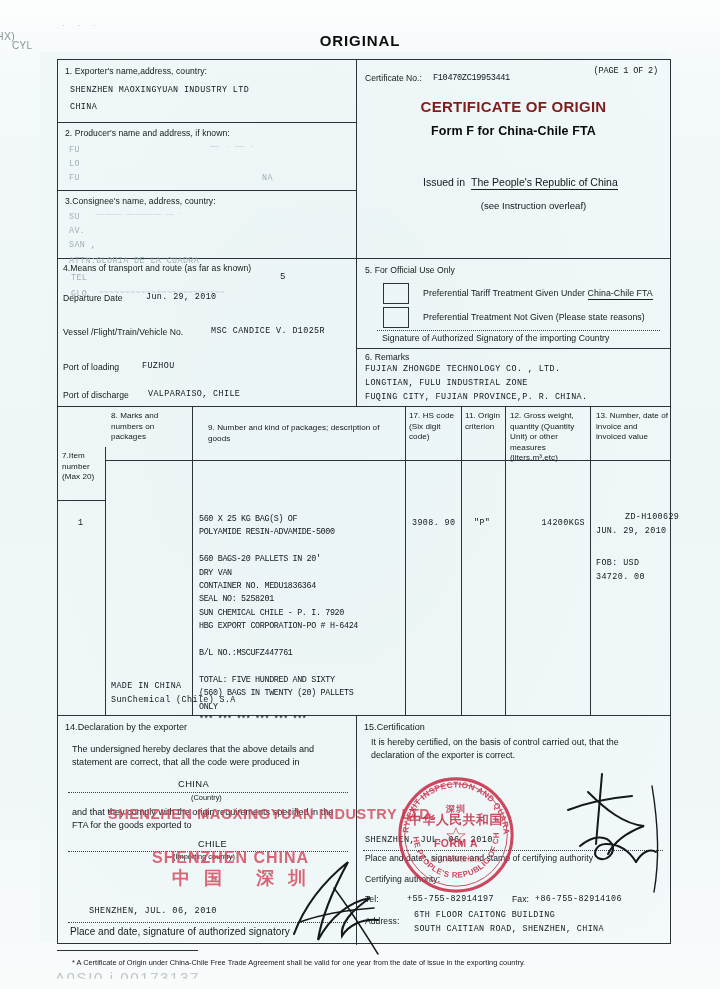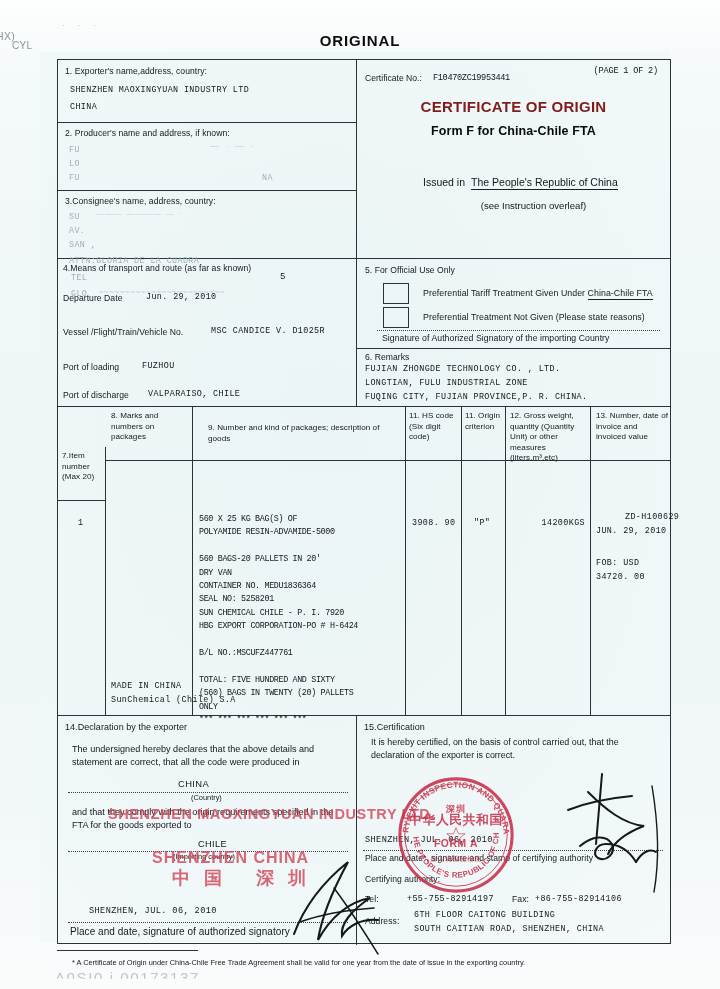--- a/index.html
+++ b/index.html
@@ -275,21 +275,21 @@
     <div class="cell br bb" style="left:0; top:347px; width:48px; height:54px;margin-top:40px;">
       <div class="lbl lbl-sm" style="position:absolute; left:4px; top:4px; width:44px;">7.Item number (Max 20)</div>
     </div>
     <div class="cell br bb" style="left:48px; top:347px; width:87px; height:54px;">
       <div class="lbl lbl-sm" style="position:absolute; left:5px; top:4px; width:80px;">8. Marks and numbers on packages</div>
     </div>
     <div class="cell br bb" style="left:135px; top:347px; width:213px; height:54px;">
       <div class="lbl lbl-sm" style="position:absolute; left:15px; top:4px; width:196px;margin-top:12px;">9. Number and kind of  packages; description of goods</div>
     </div>
     <div class="cell br bb" style="left:348px; top:347px; width:56px; height:54px;">
-      <div class="lbl lbl-sm" style="position:absolute; left:3px; top:4px; width:53px;">11. HS code (Six digit code)</div>
+      <div class="lbl lbl-sm" style="position:absolute; left:3px; top:4px; width:53px;">17. HS code (Six digit code)</div>
     </div>
     <div class="cell br bb" style="left:404px; top:347px; width:44px; height:54px;">
       <div class="lbl lbl-sm" style="position:absolute; left:3px; top:4px; width:41px;">11. Origin criterion</div>
     </div>
     <div class="cell br bb" style="left:448px; top:347px; width:85px; height:54px;">
       <div class="lbl lbl-sm" style="position:absolute; left:4px; top:4px; width:80px;">12. Gross weight, quantity (Quantity Unit) or other measures (liters,m³,etc)</div>
     </div>
     <div class="cell bb" style="left:533px; top:347px; width:79px; height:54px;">
       <div class="lbl lbl-sm" style="position:absolute; left:5px; top:4px; width:73px;">13. Number, date of invoice and invoiced value</div>
     </div>

